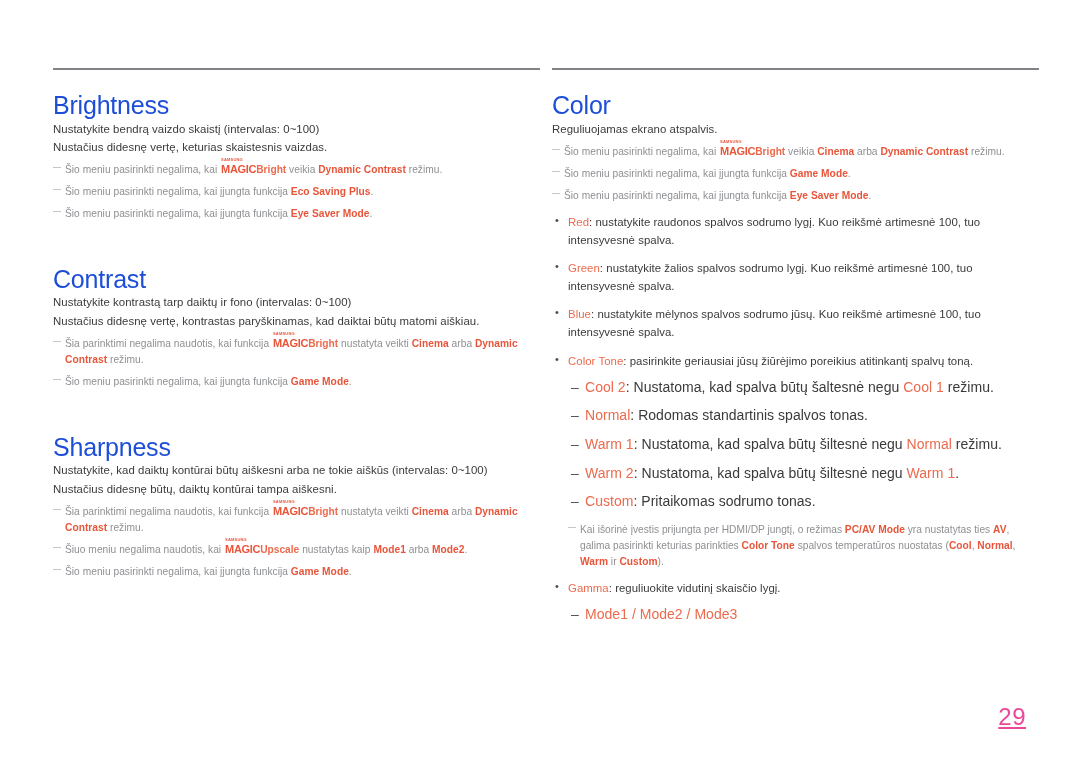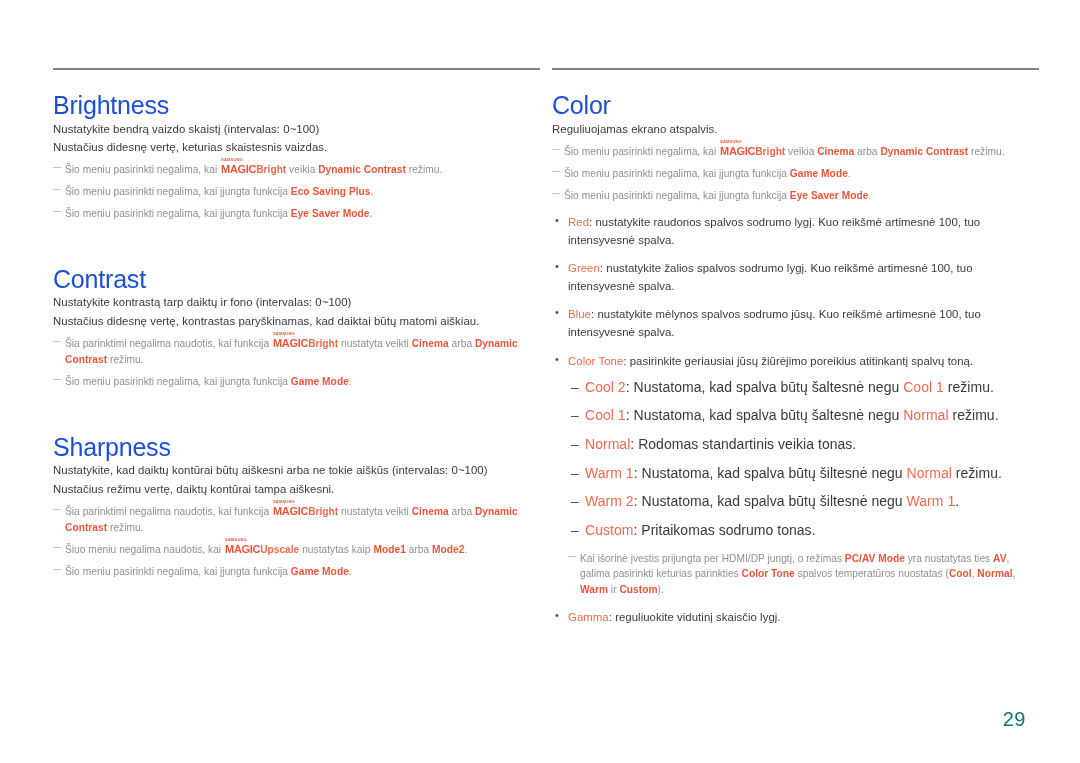--- a/index.html
+++ b/index.html
@@ -158,23 +158,24 @@
     letter-spacing: 0;
   }
   .note .magic .magicword { font-size: 11px; }
   .note .magic .suffix { font-size: 10.2px; }
   .note .magic .samsung { font-size: 4px; top: -6px; }
 
   .page-number {
     position: absolute;
     right: 54px;
     bottom: 32px;
-    font-size: 20px;
-    color: #0f766e;
+    font-size: 24px;
+    color: #ec4899;
     letter-spacing: 0.5px;
+    text-decoration: underline;
   }
 </style>
 </head>
 <body>
 
 <div class="page">
 
   <div class="columns">
 
     <div class="col col-left">
@@ -208,21 +209,21 @@
         </div>
 
         <div class="note">
           <span>Šio meniu pasirinkti negalima, kai įjungta funkcija </span><span class="hl">Game Mode</span><span>.</span>
         </div>
       </div>
 
       <div class="section">
         <h2 class="section-title">Sharpness</h2>
         <p class="body first">Nustatykite, kad daiktų kontūrai būtų aiškesni arba ne tokie aiškūs (intervalas: 0~100)</p>
-        <p class="body">Nustačius režimu vertę, daiktų kontūrai tampa aiškesni.</p>
+        <p class="body">Nustačius didesnę būtų, daiktų kontūrai tampa aiškesni.</p>
 
         <div class="note">
           <span>Šia parinktimi negalima naudotis, kai funkcija </span><span class="magic"><span class="samsung">SAMSUNG</span><span class="magicword">MAGIC</span><span class="suffix">Bright</span></span><span> nustatyta veikti </span><span class="hl">Cinema</span><span> arba </span><span class="hl">Dynamic Contrast</span><span> režimu.</span>
         </div>
 
         <div class="note">
           <span>Šiuo meniu negalima naudotis, kai </span><span class="magic"><span class="samsung">SAMSUNG</span><span class="magicword">MAGIC</span><span class="suffix">Upscale</span></span><span> nustatytas kaip </span><span class="hl">Mode1</span><span> arba </span><span class="hl">Mode2</span><span>.</span>
         </div>
 
         <div class="note">
@@ -261,42 +262,42 @@
         </div>
 
         <div class="bullet">
           <span class="hl-soft">Color Tone</span><span>: pasirinkite geriausiai jūsų žiūrėjimo poreikius atitinkantį spalvų toną.</span>
         </div>
 
         <div class="subitem">
           <span class="hl-soft">Cool 2</span><span>: Nustatoma, kad spalva būtų šaltesnė negu </span><span class="hl-soft">Cool 1</span><span> režimu.</span>
         </div>
         <div class="subitem">
-          <span class="hl-soft">Cool 1</span><span>: Nustatoma, kad spalva būtų šaltesnė negu </span><span class="hl-soft">Normal</span><span> režimu.</span>
-        </div>
-        <div class="subitem">
-          <span class="hl-soft">Normal</span><span>: Rodomas standartinis veikia tonas.</span>
+          <span class="hl-soft">Normal</span><span>: Rodomas standartinis spalvos tonas.</span>
         </div>
         <div class="subitem">
           <span class="hl-soft">Warm 1</span><span>: Nustatoma, kad spalva būtų šiltesnė negu </span><span class="hl-soft">Normal</span><span> režimu.</span>
         </div>
         <div class="subitem">
           <span class="hl-soft">Warm 2</span><span>: Nustatoma, kad spalva būtų šiltesnė negu </span><span class="hl-soft">Warm 1</span><span>.</span>
         </div>
         <div class="subitem">
           <span class="hl-soft">Custom</span><span>: Pritaikomas sodrumo tonas.</span>
         </div>
 
         <div class="subnote">
           <span>Kai išorinė įvestis prijungta per HDMI/DP jungtį, o režimas </span><span class="hl">PC/AV Mode</span><span> yra nustatytas ties </span><span class="hl">AV</span><span>, galima pasirinkti keturias parinkties </span><span class="hl">Color Tone</span><span> spalvos temperatūros nuostatas (</span><span class="hl">Cool</span><span>, </span><span class="hl">Normal</span><span>, </span><span class="hl">Warm</span><span> ir </span><span class="hl">Custom</span><span>).</span>
         </div>
 
         <div class="bullet">
           <span class="hl-soft">Gamma</span><span>: reguliuokite vidutinį skaisčio lygį.</span>
         </div>
+        <div class="subitem">
+          <span class="hl-soft">Mode1 / Mode2 / Mode3</span>
+        </div>
       </div>
     </div>
 
   </div>
 
   <div class="page-number">29</div>
 
 </div>
 
 </body></html>

